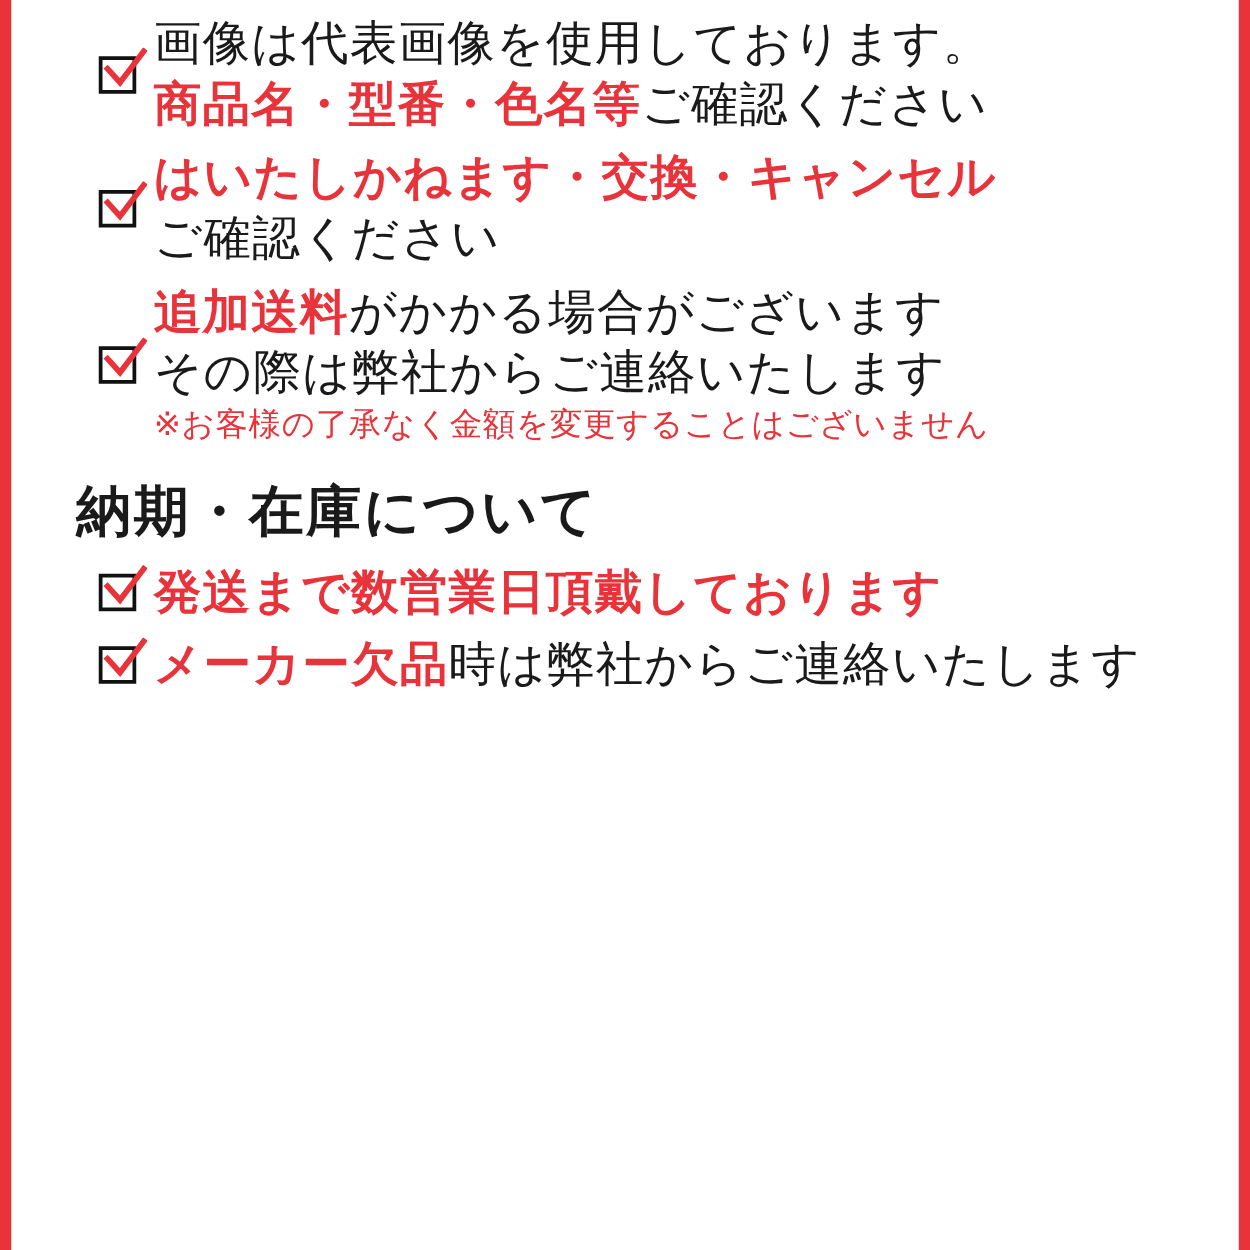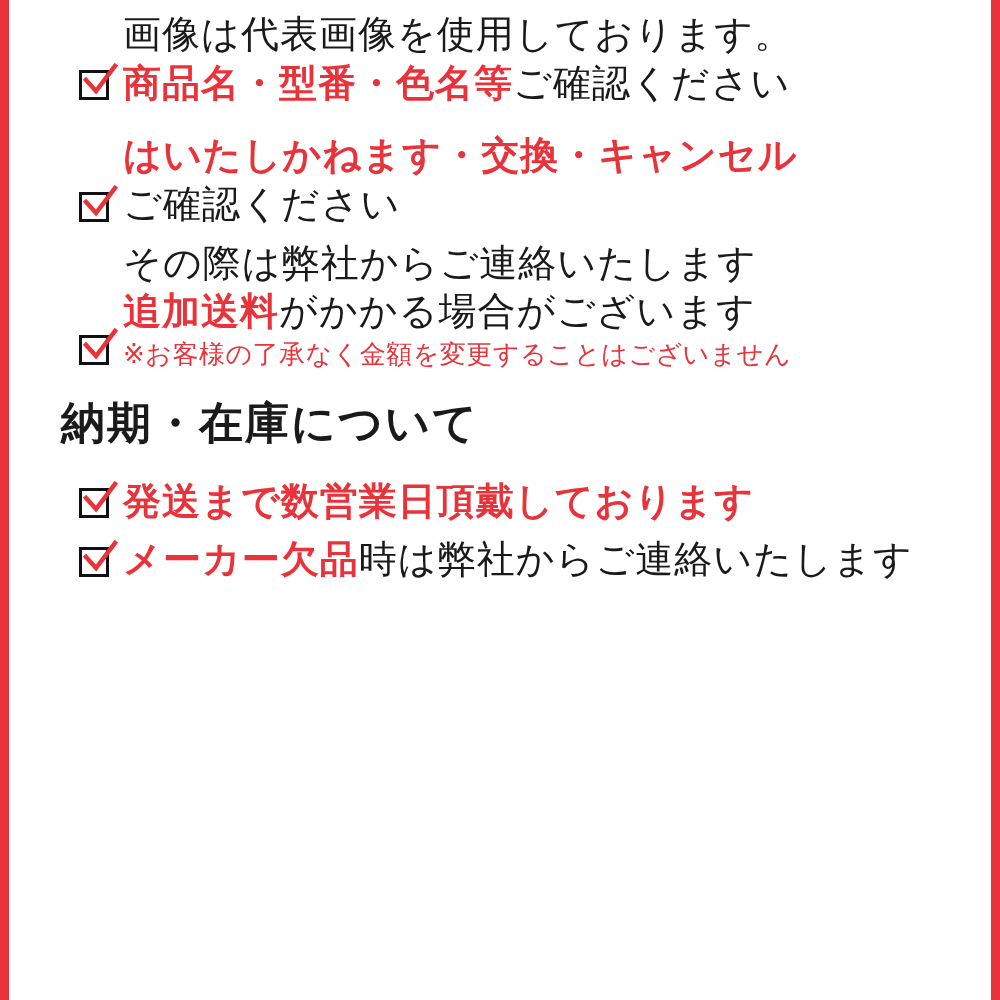--- a/index.html
+++ b/index.html
@@ -78,21 +78,21 @@
     letter-spacing: 2px;
     margin: 26px 0 4px 22px;
   }
   .section-heading.second {
     margin-top: 22px;
   }
 
   
   .item {
     display: flex;
-    align-items: flex-end;
+    align-items: center;
     margin: 10px 0 0 38px;
   }
   .check {
     flex: 0 0 auto;
     width: 40px;
     height: 40px;
     margin-top: 6px;
     margin-right: 6px;
     position: relative;
   }
@@ -117,21 +117,20 @@
   }
   .line {
     font-size: 38px;
     line-height: 1.28;
     letter-spacing: 1px;
     color: #1a1a1a;
     white-space: nowrap;
   }
   .line.red, .red {
     color: #e8333a;
-    margin-top: 14px;
   }
   .line.bold {
     font-weight: bold;
   }
   .line .red {
     color: #e8333a;
     font-weight: bold;
   }
   .note {
     font-size: 26px;
@@ -180,22 +179,22 @@
     </div>
 
     <div class="item">
       <div class="check">
         <span class="box"></span>
         <svg class="tick" viewBox="0 0 36 36">
           <path d="M4 17 L14 28 L33 3" fill="none" stroke="#e8333a" stroke-width="4.5" stroke-linecap="square"></path>
         </svg>
       </div>
       <div class="lines">
+        <div class="line"><span class="red">追加送料</span><span>がかかる場合がございます</span></div>
         <div class="line">その際は弊社からご連絡いたします</div>
-        <div class="line"><span class="red">追加送料</span><span>がかかる場合がございます</span></div>
         <div class="note">※お客様の了承なく金額を変更することはございません</div>
       </div>
     </div>
 
     <div class="section-heading second">納期・在庫について</div>
 
     <div class="item">
       <div class="check">
         <span class="box"></span>
         <svg class="tick" viewBox="0 0 36 36">

